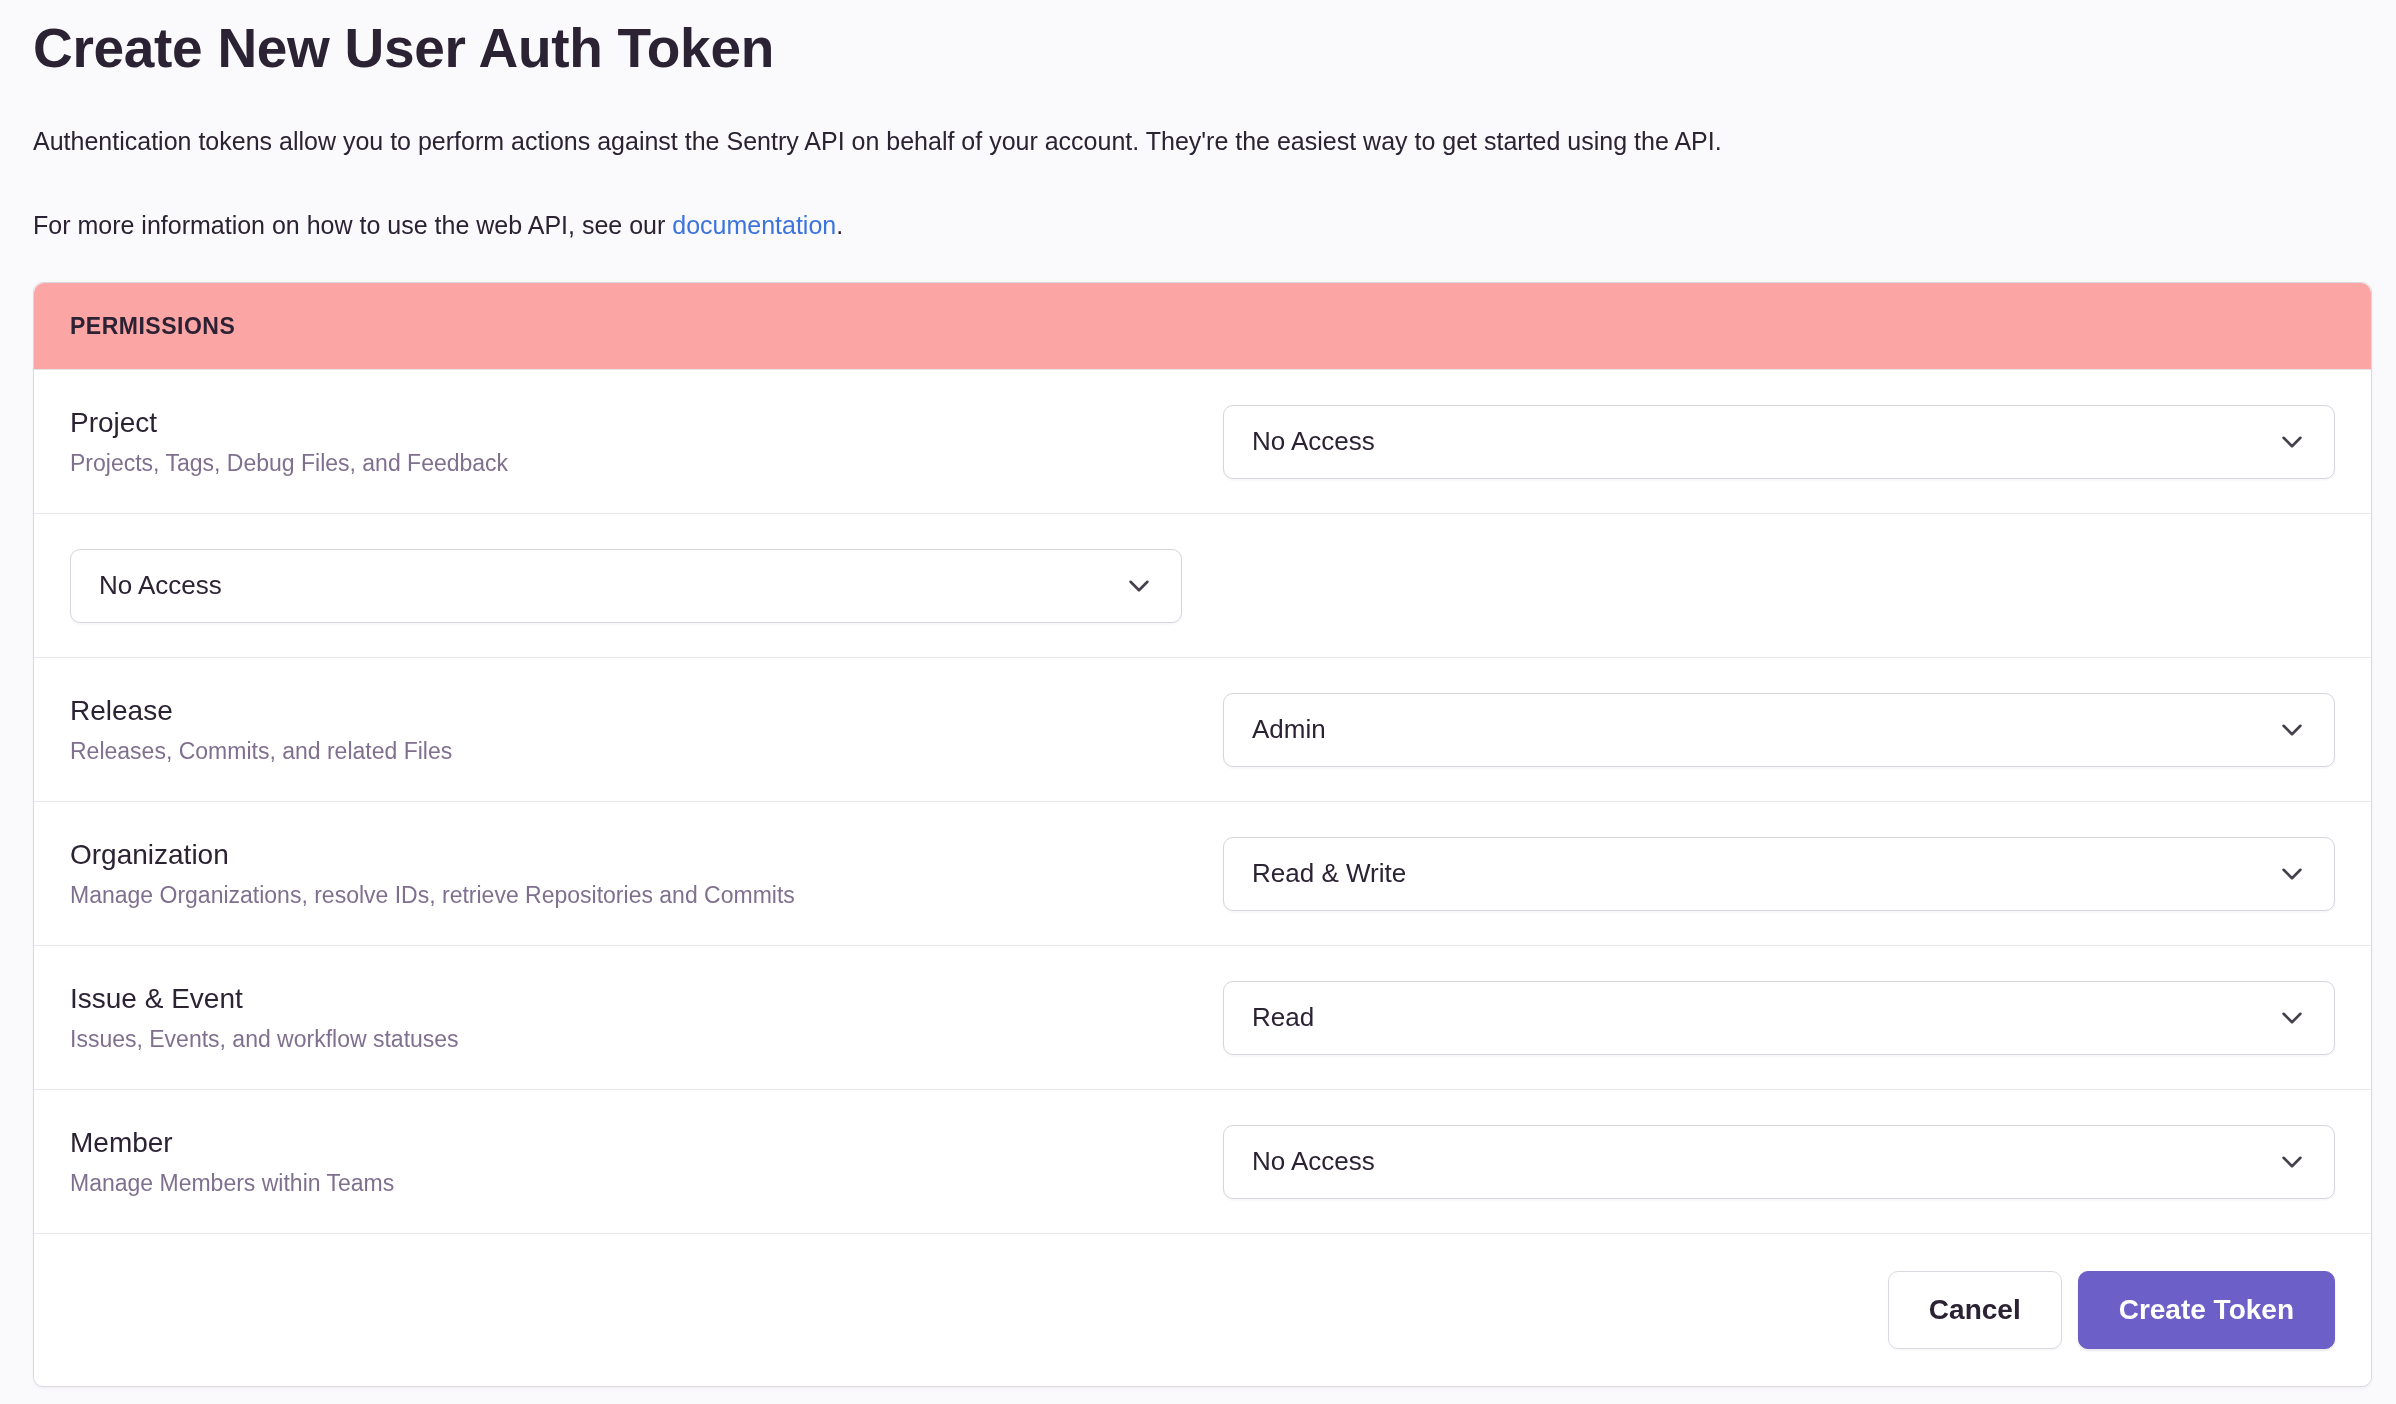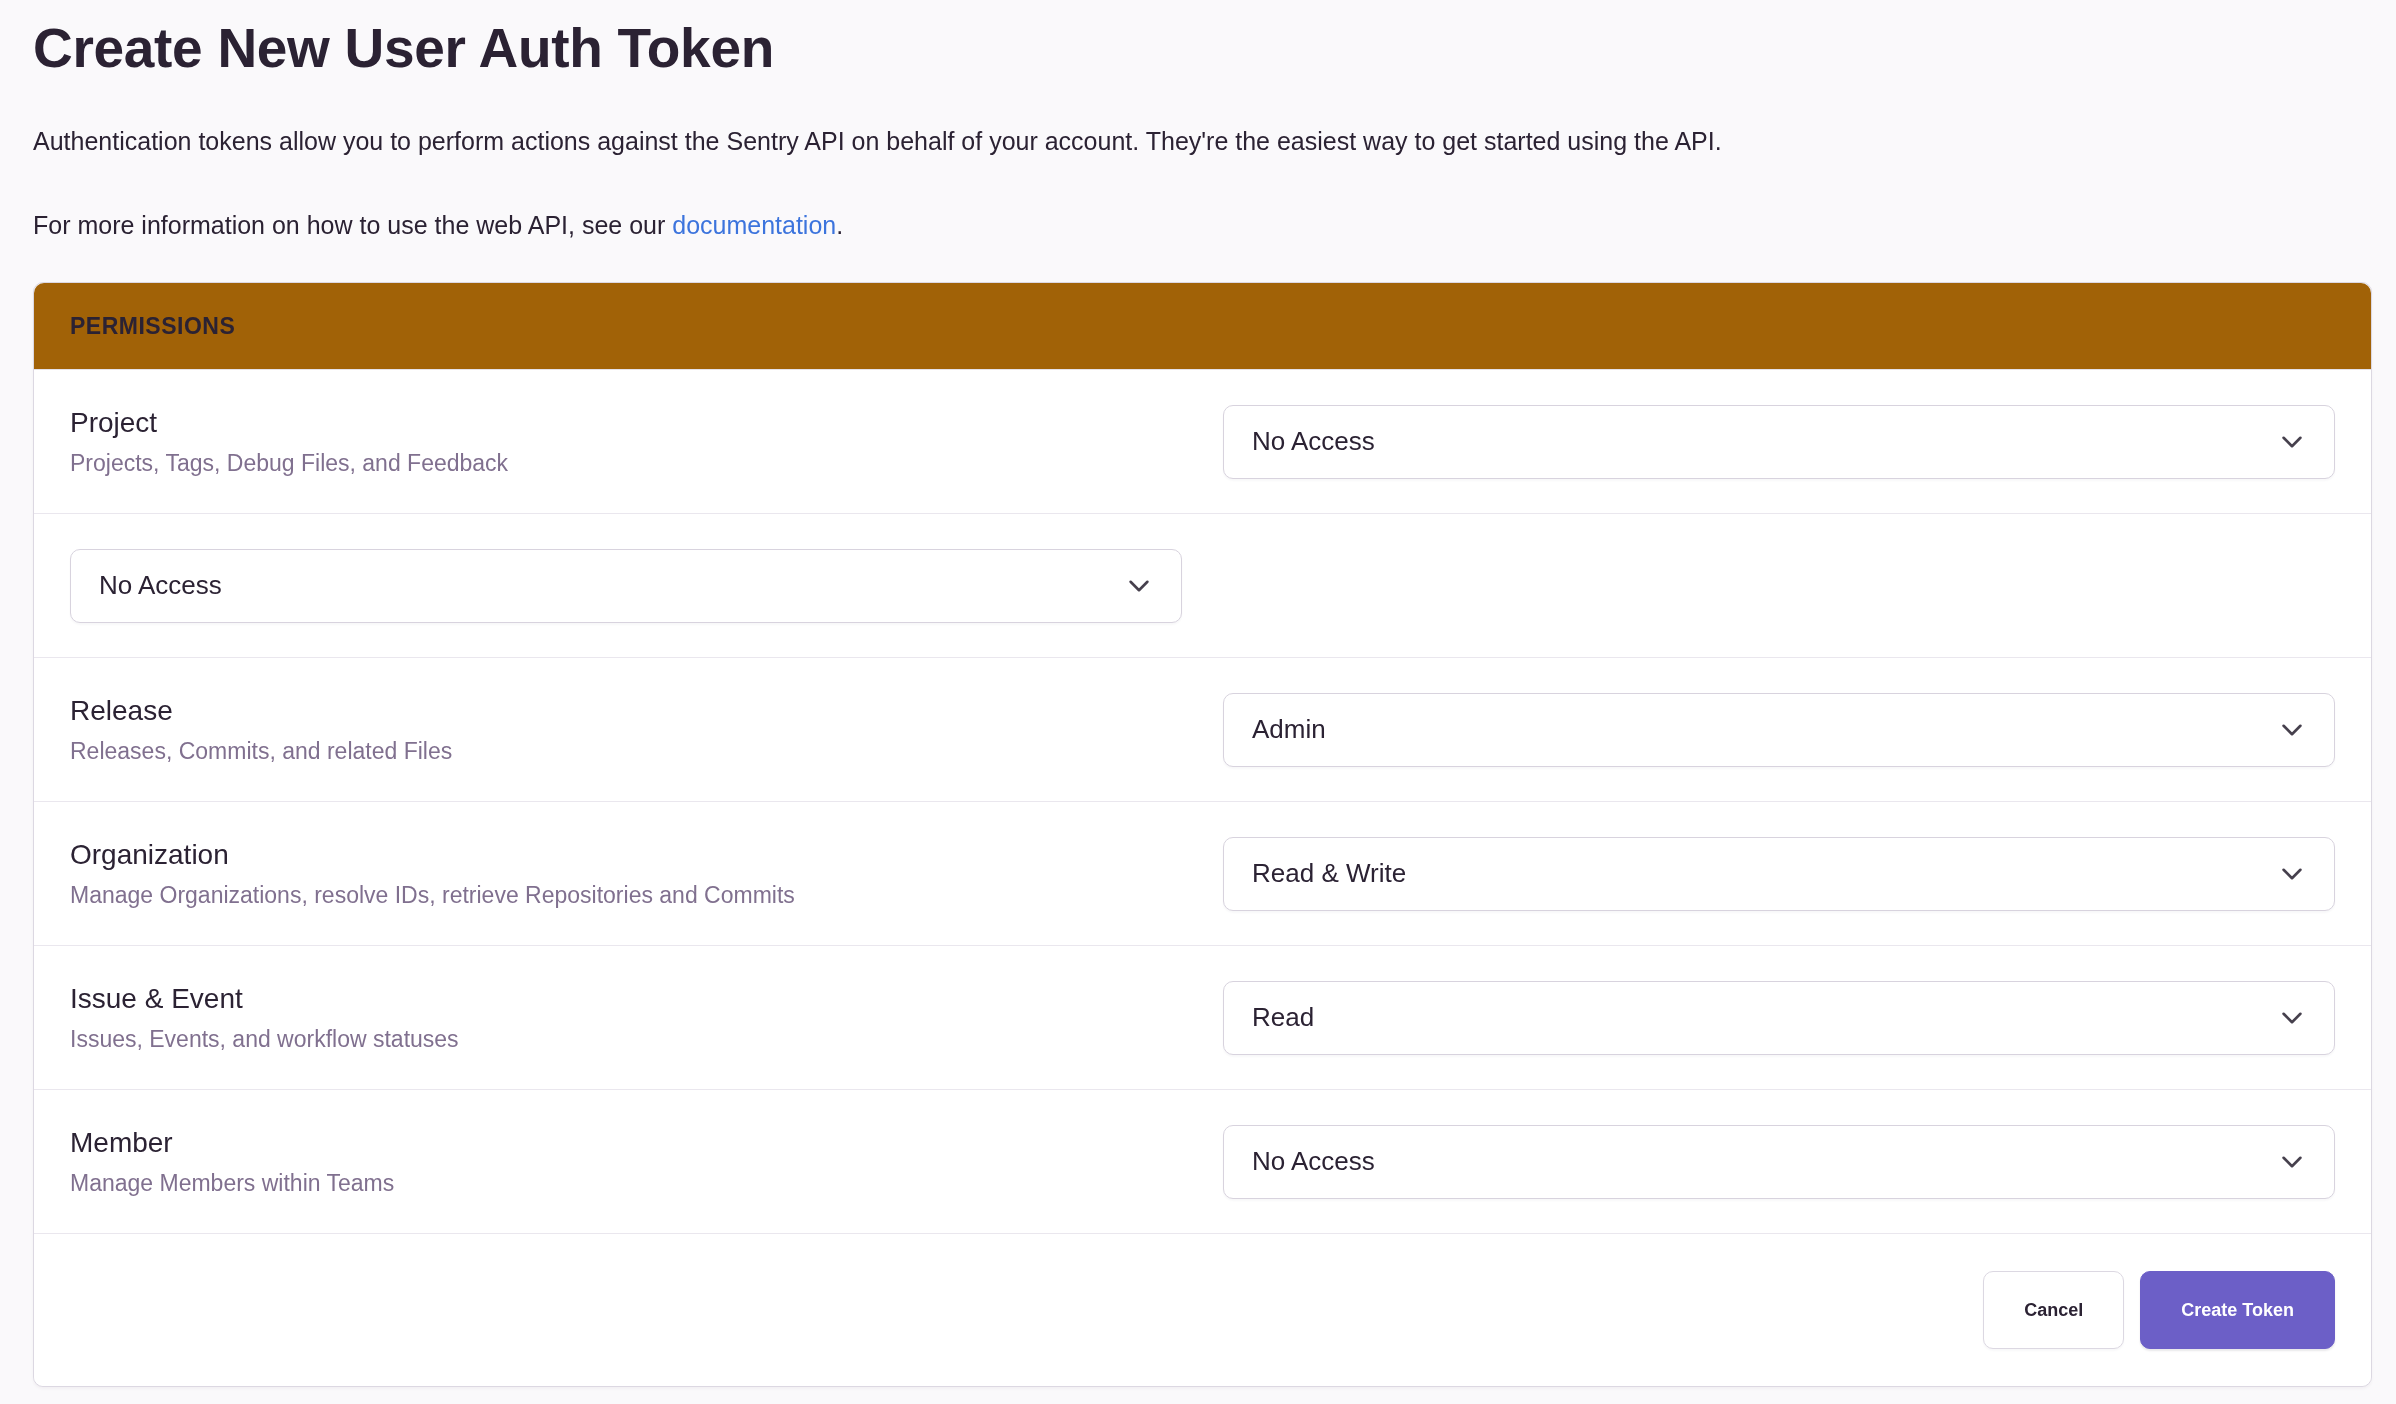--- a/index.html
+++ b/index.html
@@ -43,21 +43,21 @@
     background: #ffffff;
     border: 1px solid #dcd8e2;
     border-radius: 10px;
     box-shadow: 0 2px 3px rgba(43,34,51,0.04);
   }
   .panel-header {
     height: 87px;
     display: flex;
     align-items: center;
     padding: 0 36px;
-    background: #a16207;
+    background: #fca5a5;
     border-bottom: 1px solid #e4e1e8;
     border-radius: 10px 10px 0 0;
     font-size: 23px;
     font-weight: 700;
     letter-spacing: 0.5px;
     color: #2b2233;
   }
 
   .perm-row {
     height: 144px;
@@ -112,21 +112,21 @@
     padding: 0 36px;
     background: #ffffff;
     border-radius: 0 0 10px 10px;
   }
   .btn {
     height: 78px;
     display: inline-flex;
     align-items: center;
     justify-content: center;
     border-radius: 10px;
-    font-size: 18px;
+    font-size: 28px;
     font-weight: 700;
     font-family: inherit;
     padding: 0 40px;
     cursor: pointer;
   }
   .btn-cancel {
     background: #ffffff;
     border: 1px solid #dcd8e2;
     color: #2b2233;
     box-shadow: 0 2px 2px rgba(43,34,51,0.03);

